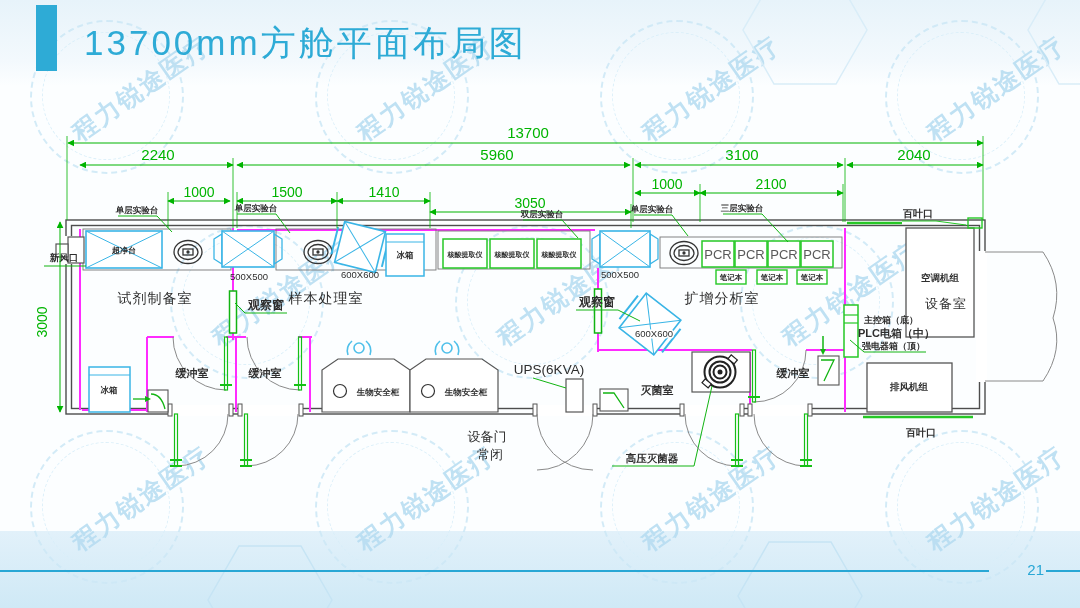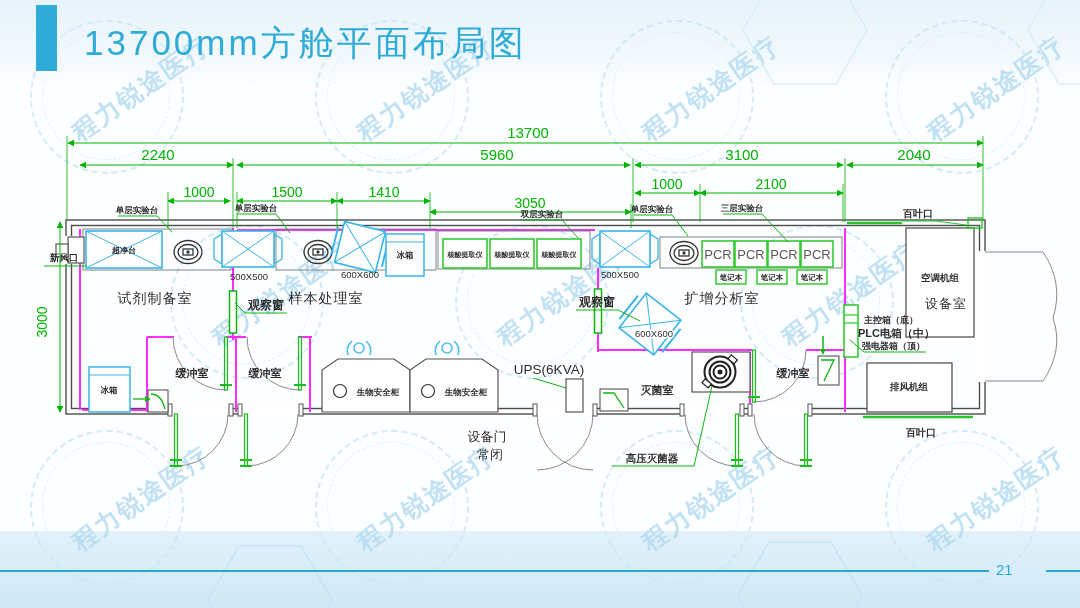--- a/index.html
+++ b/index.html
@@ -16,21 +16,21 @@
   .wm .c2{left:12px;top:12px;width:126px;height:126px;border-color:#d8eef9;border-width:1.5px;}
   .wm span{position:absolute;left:30px;top:52px;display:block;transform:rotate(-35deg);
            font-size:25px;letter-spacing:2px;color:#b5dcf1;font-weight:bold;white-space:nowrap;}
   
   .titlebar{position:absolute;left:36px;top:5px;width:21px;height:66px;background:#2eabd6;}
   .title{position:absolute;left:84px;top:20px;font-size:35px;font-weight:normal;color:#2eabd6;
          letter-spacing:3px;white-space:nowrap;}
   
   .fline{position:absolute;top:570px;height:2px;background:#29a7d5;}
   .fl1{left:0;width:989px;} .fl2{left:1046px;width:34px;}
-  .pagenum{position:absolute;left:996px;top:561px;width:48px;text-align:left;
+  .pagenum{position:absolute;left:996px;top:561px;width:48px;text-align:right;
            font-size:15px;color:#29a7d5;}
   svg{position:absolute;left:0;top:0;}
   svg text{font-family:"Liberation Sans","DejaVu Sans",sans-serif;}
   .dimtx{fill:#00b400;}
   .lbl{fill:#2e2e2e;}
 </style>
 </head>
 <body>
 
 <div class="stage">

